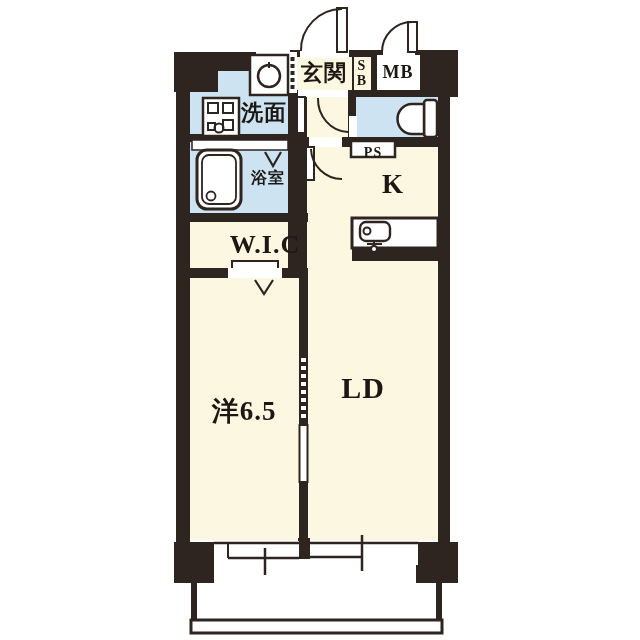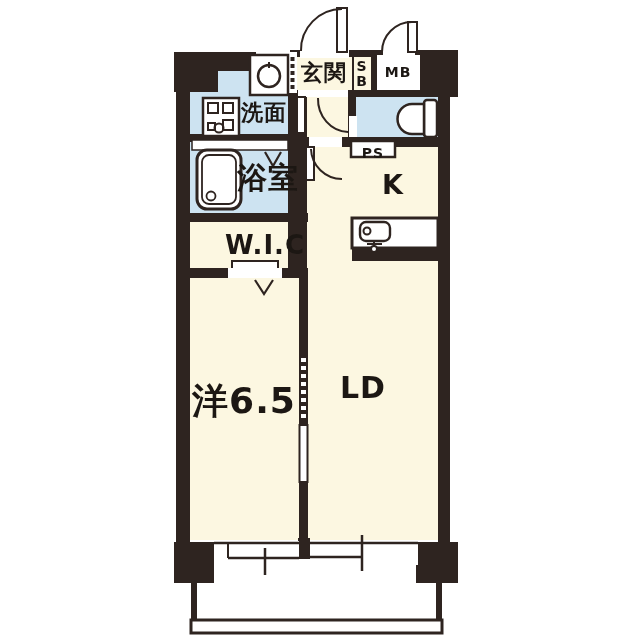--- a/index.html
+++ b/index.html
@@ -6,21 +6,21 @@
   #stage{position:relative;width:640px;height:640px;background:#ffffff;overflow:hidden;
          font-family:"DejaVu Sans","Liberation Sans",sans-serif;}
   #plan-svg{position:absolute;left:0;top:0;}
   .wall{fill:#2e2420;}
   .floor{fill:#fcf7e1;}
   .wet{fill:#cde3f1;}
   .wht{fill:#ffffff;}
   .ln{stroke:#2e2420;fill:none;}
   .fixture{fill:#ffffff;stroke:#2e2420;}
   .lbl{position:absolute;transform:translate(-50%,-50%);color:#1c1713;font-weight:bold;
-       white-space:nowrap;letter-spacing:1px;line-height:1;}
+       white-space:nowrap;letter-spacing:1px;line-height:1;font-family:Liberation Serif, serif;}
 </style>
 </head>
 <body>
 
 <div id="stage">
 
 <svg id="plan-svg" width="640" height="640" viewBox="0 0 640 640">
 
   <g>
     <rect class="floor" x="307" y="93" width="131" height="447"></rect>
@@ -170,22 +170,22 @@
     <line class="ln" stroke-width="2.5" x1="362" y1="535" x2="362" y2="571"></line>
   </g>
 
   <rect class="fixture" stroke-width="3" x="191" y="620" width="251" height="13"></rect>
 
 </svg>
 
 <div class="lbl" style="left:324px;top:73px;font-size:22px;">玄関</div>
 <div class="lbl" style="left:362px;top:66px;font-size:14px;">S</div>
 <div class="lbl" style="left:362px;top:81px;font-size:14px;">B</div>
-<div class="lbl" style="left:398px;top:72px;font-size:14px;">MB</div>
+<div class="lbl" style="left:398px;top:72px;font-size:18px;">MB</div>
 <div class="lbl" style="left:264px;top:113px;font-size:22px;">洗面</div>
-<div class="lbl" style="left:268px;top:178px;font-size:30px;">浴室</div>
+<div class="lbl" style="left:268px;top:178px;font-size:16px;">浴室</div>
 <div class="lbl" style="left:265px;top:245px;font-size:26px;">W.I.C</div>
 <div class="lbl" style="left:393px;top:184px;font-size:27px;">K</div>
 <div class="lbl" style="left:373px;top:153px;font-size:14px;">PS</div>
-<div class="lbl" style="left:244px;top:401px;font-size:36px;">洋6.5</div>
+<div class="lbl" style="left:244px;top:411px;font-size:27px;">洋6.5</div>
 <div class="lbl" style="left:363px;top:388px;font-size:30px;">LD</div>
 
 </div>
 
 </body></html>

